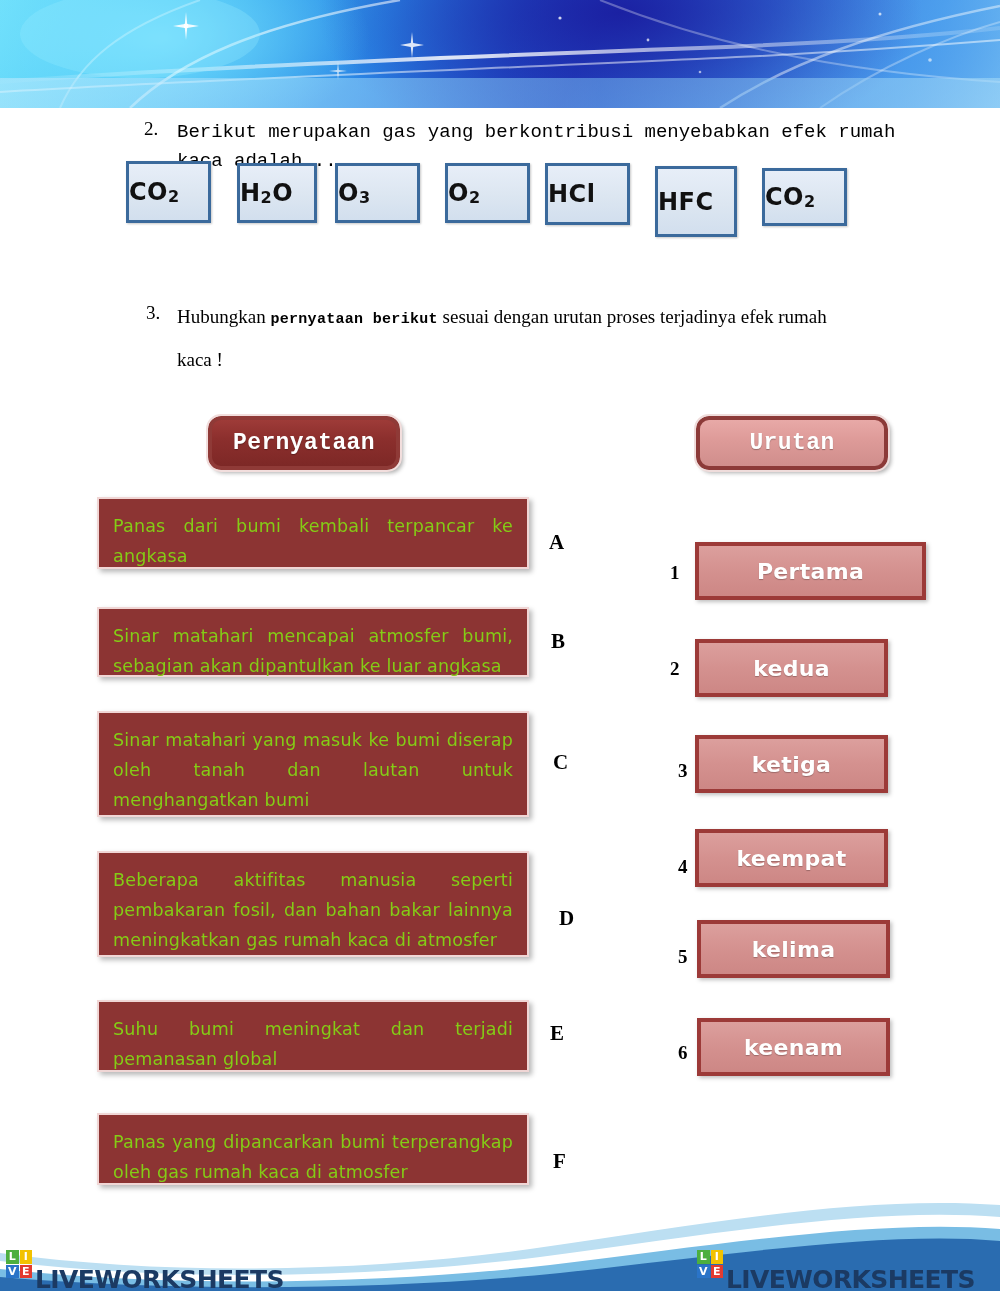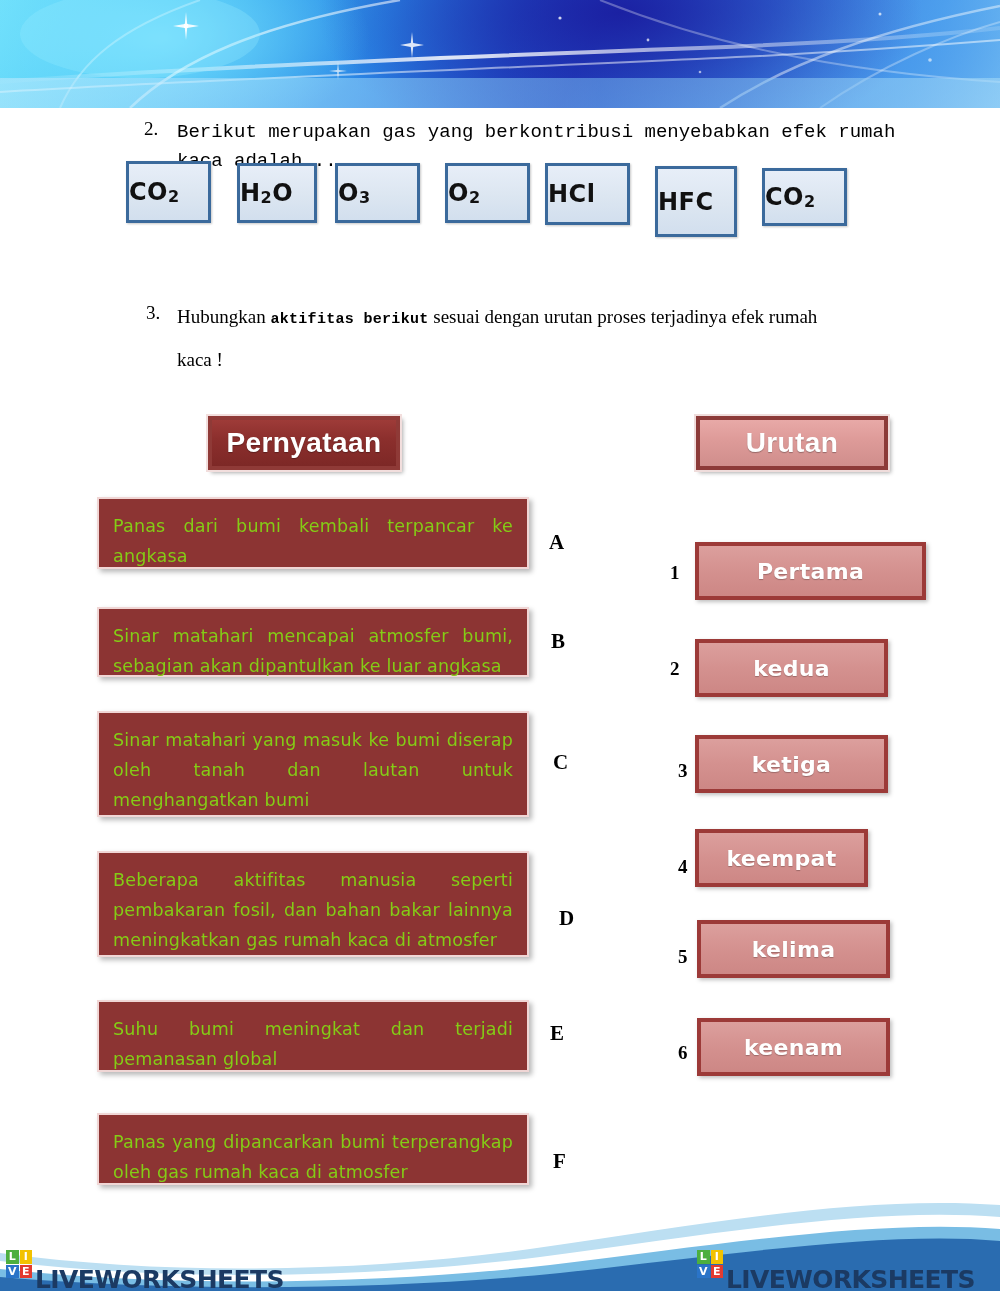--- a/index.html
+++ b/index.html
@@ -46,24 +46,25 @@
     font-weight:bold;font-size:24px;color:#111;
     box-shadow:1px 1px 2px rgba(0,0,0,.22);
     letter-spacing:.5px;
   }
   .gas-box sub{font-size:16px;vertical-align:baseline;position:relative;top:4px;}
 
   
   .pill{
     position:absolute;box-sizing:border-box;
     display:flex;align-items:center;justify-content:center;
-    font-family:Liberation Sans, sans-serif;
-    font-weight:bold;font-size:28px;color:#ffffff;
+    font-family:Liberation Mono, monospace;
+    font-weight:bold;font-size:23px;color:#ffffff;
     letter-spacing:.4px;
     text-shadow:0 1px 1px rgba(0,0,0,.30);
+    border-radius:13px;
   }
   .pill-dark{
     background:linear-gradient(180deg,#9e3b38 0%,#8c2f2d 40%,#7d2826 100%);
     border:4px solid #8f3a37;
     outline:2px solid #f2dedd;
     box-shadow:3px 3px 4px rgba(0,0,0,.32);
   }
   .pill-light{
     background:linear-gradient(180deg,#e8a9a7 0%,#dd9a98 45%,#d08e8c 100%);
     border:4px solid #8c3a38;
@@ -179,21 +180,21 @@
 <div class="gas-box" style="left:237px;top:163px;width:80px;height:60px;">H<sub>2</sub>O</div>
 <div class="gas-box" style="left:335px;top:163px;width:85px;height:60px;">O<sub>3</sub></div>
 <div class="gas-box" style="left:445px;top:163px;width:85px;height:60px;">O<sub>2</sub></div>
 <div class="gas-box" style="left:545px;top:163px;width:85px;height:62px;">HCl</div>
 <div class="gas-box" style="left:655px;top:166px;width:82px;height:71px;">HFC</div>
 <div class="gas-box" style="left:762px;top:168px;width:85px;height:58px;">CO<sub>2</sub></div>
 
 <div class="q-num" style="left:146px;top:302px;">3.</div>
 <div style="position:absolute;left:177px;top:302px;width:720px;font-size:19px;line-height:1.55;font-family:'Liberation Serif',serif;">
   <span>Hubungkan</span>
-  <span class="mono-ins">aktifitas berikut</span>
+  <span class="mono-ins">pernyataan berikut</span>
   <span>sesuai dengan urutan proses terjadinya efek rumah</span>
 </div>
 <div class="q-text" style="left:177px;top:345px;">kaca !</div>
 
 <div class="pill pill-dark" style="left:208px;top:416px;width:192px;height:54px;">Pernyataan</div>
 <div class="pill pill-light" style="left:696px;top:416px;width:192px;height:54px;">Urutan</div>
 
 <div class="stmt" style="left:97px;top:497px;width:432px;height:72px;">Panas dari bumi kembali terpancar ke angkasa</div>
 <div class="letter" style="left:549px;top:530px;">A</div>
 
@@ -215,21 +216,21 @@
 <div class="ordnum" style="left:670px;top:562px;">1</div>
 <div class="order" style="left:695px;top:542px;width:231px;height:58px;">Pertama</div>
 
 <div class="ordnum" style="left:670px;top:658px;">2</div>
 <div class="order" style="left:695px;top:639px;width:193px;height:58px;">kedua</div>
 
 <div class="ordnum" style="left:678px;top:760px;">3</div>
 <div class="order" style="left:695px;top:735px;width:193px;height:58px;">ketiga</div>
 
 <div class="ordnum" style="left:678px;top:856px;">4</div>
-<div class="order" style="left:695px;top:829px;width:173px;height:58px;">keempat</div>
+<div class="order" style="left:695px;top:829px;width:193px;height:58px;">keempat</div>
 
 <div class="ordnum" style="left:678px;top:946px;">5</div>
 <div class="order" style="left:697px;top:920px;width:193px;height:58px;">kelima</div>
 
 <div class="ordnum" style="left:678px;top:1042px;">6</div>
 <div class="order" style="left:697px;top:1018px;width:193px;height:58px;">keenam</div>
 
 <div class="footer">
   <svg style="position:absolute;left:0;bottom:0;width:1000px;height:112px;" viewBox="0 0 1000 112" preserveAspectRatio="none">
     <path d="M0,112 L1000,112 L1000,18 C850,6 700,34 520,62 C360,86 170,92 0,66 Z" fill="#ffffff"></path>

